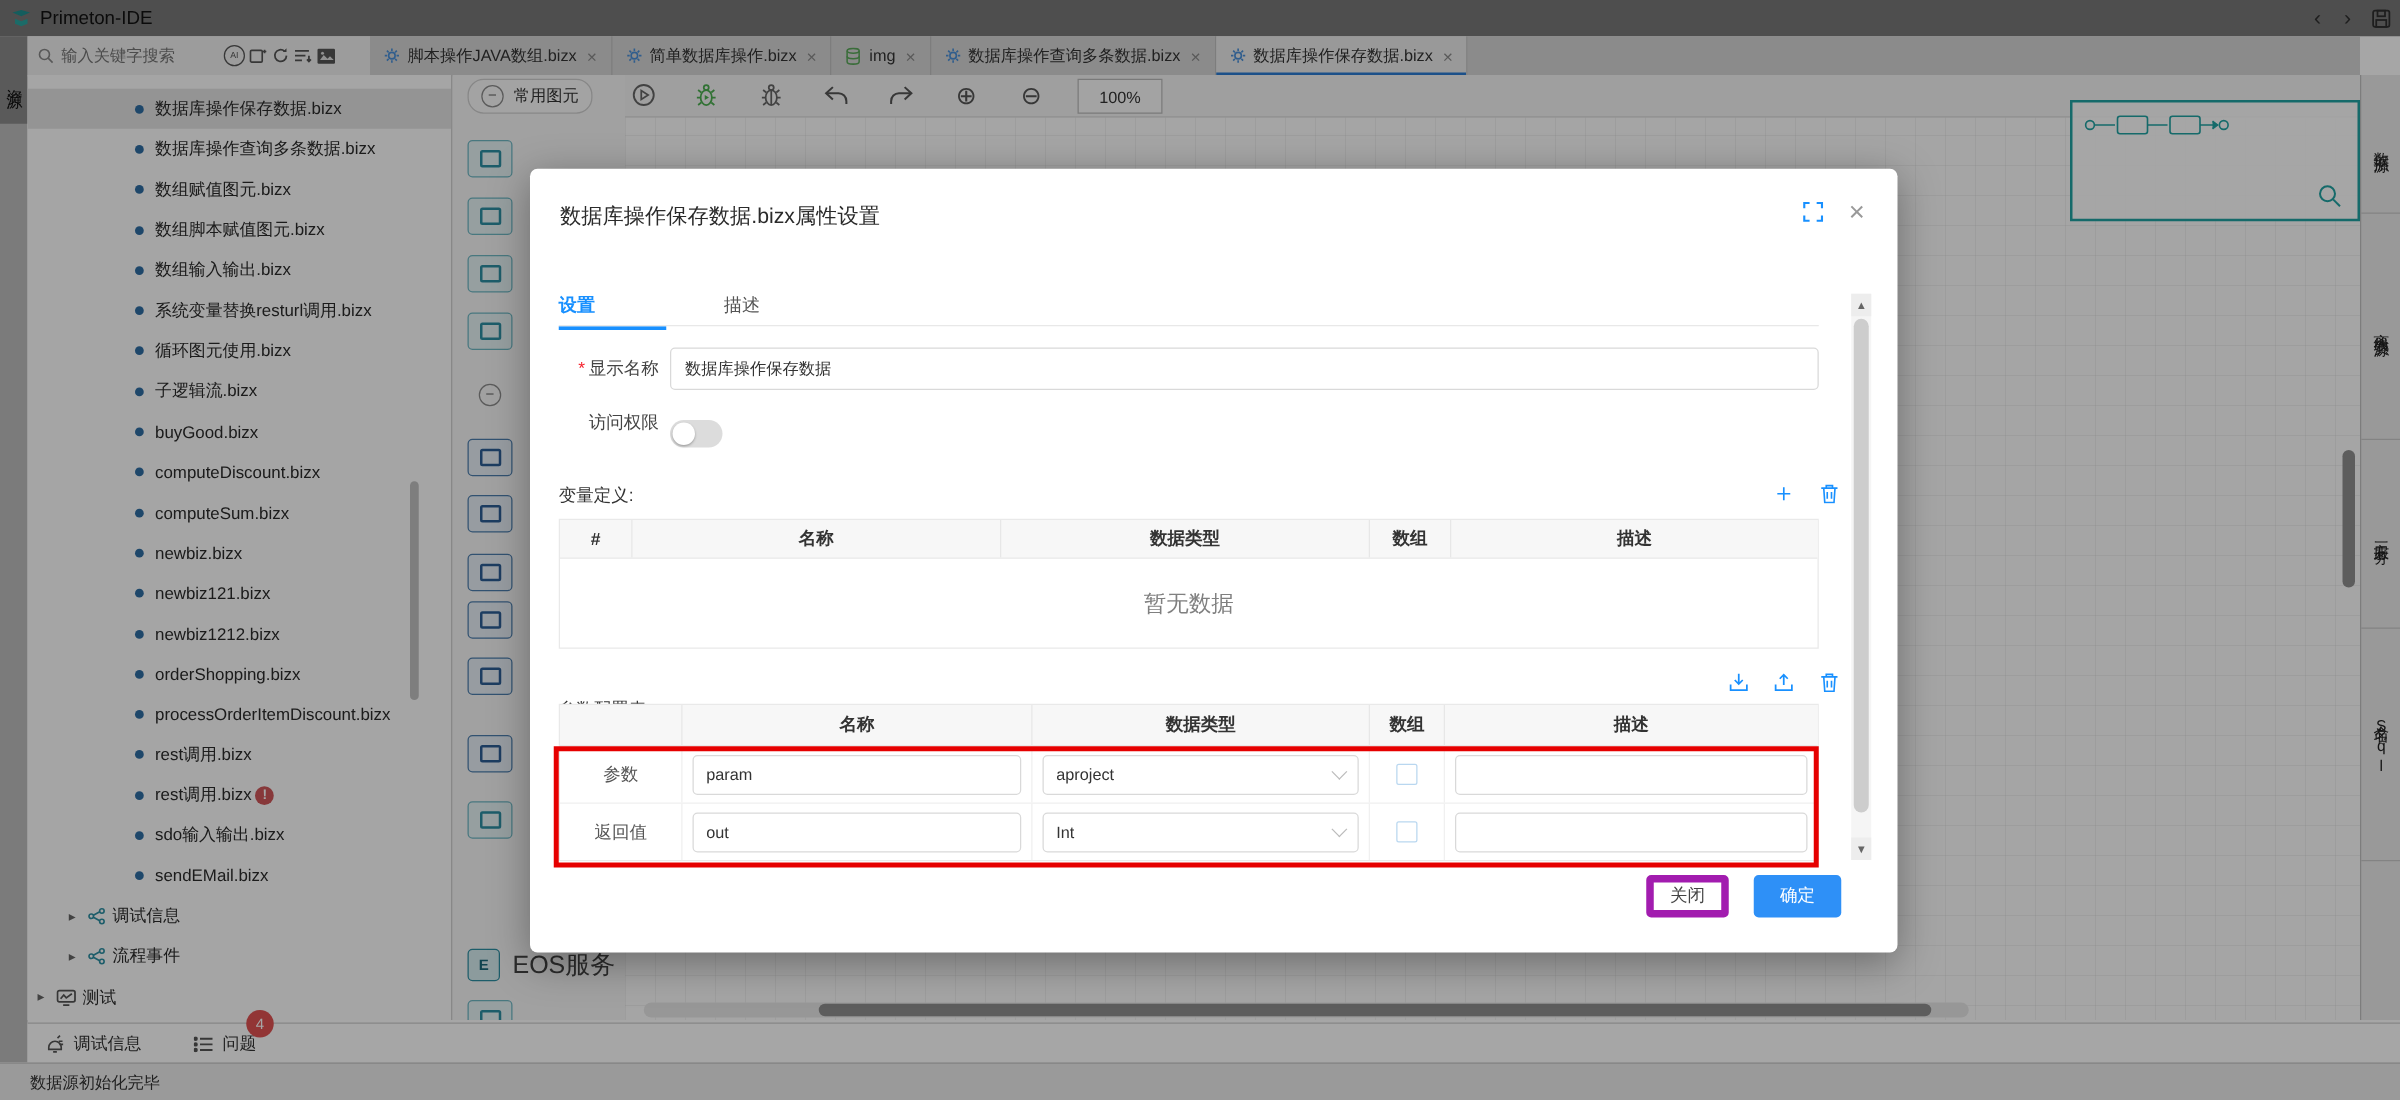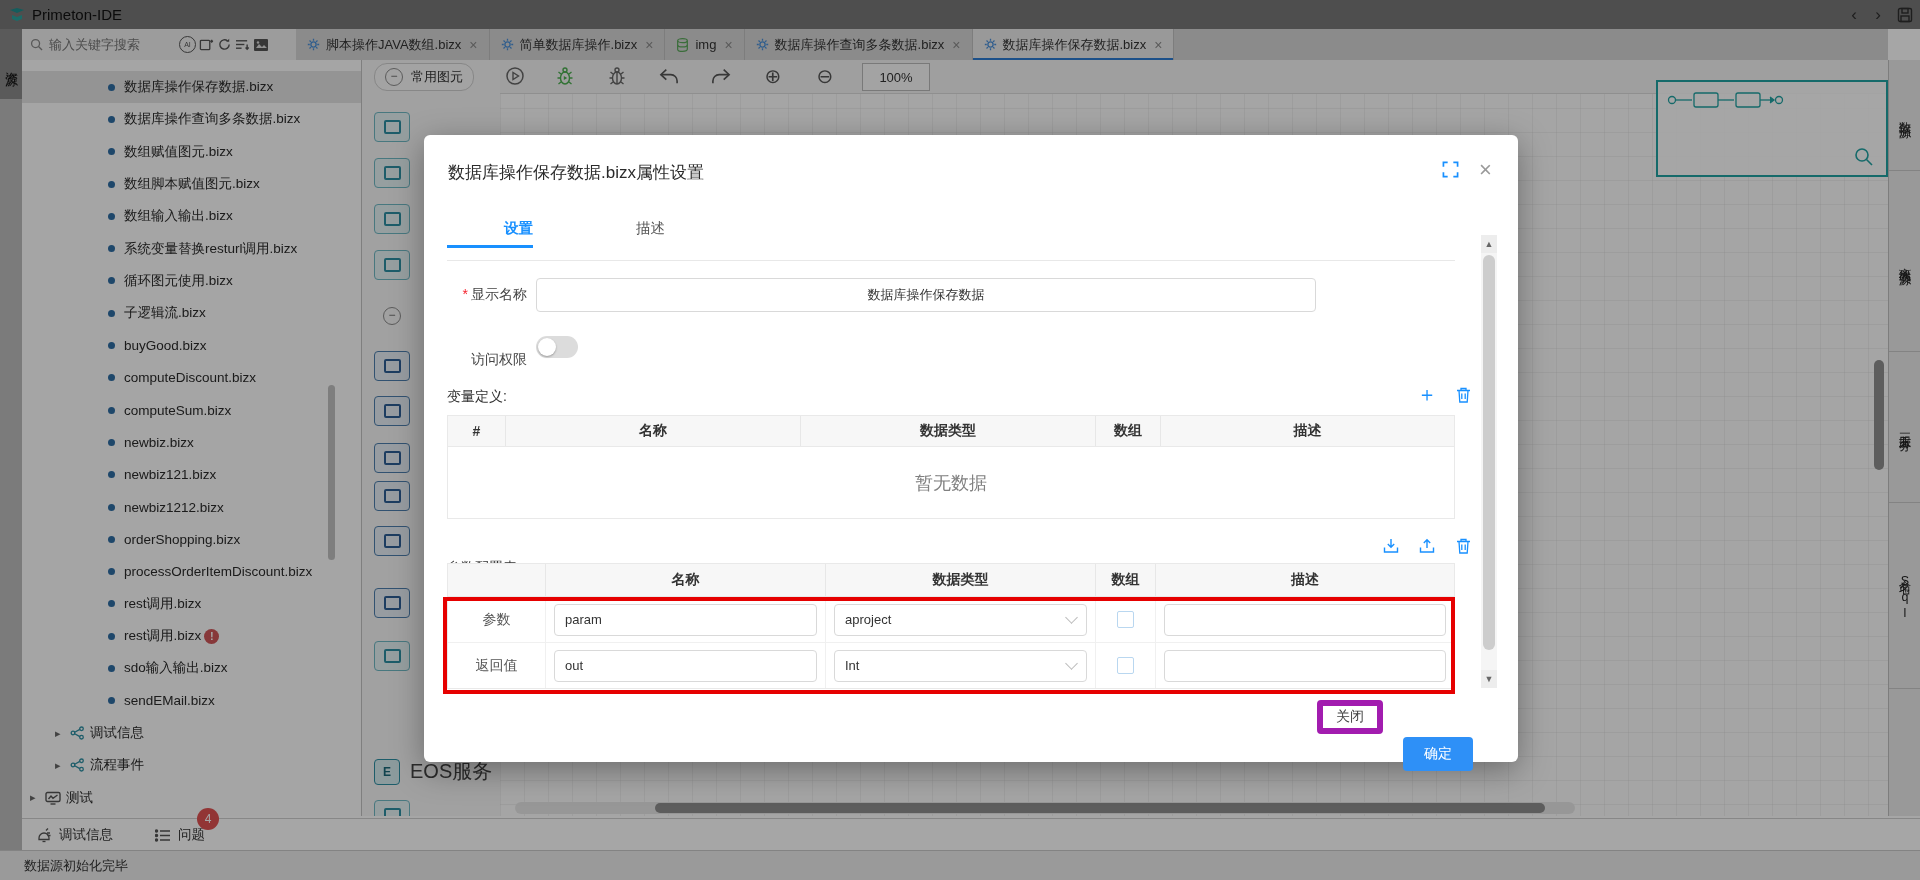--- a/index.html
+++ b/index.html
@@ -95,21 +95,21 @@
     color:#fff;font-size:12px;display:flex;align-items:center;justify-content:center;}
   .statusbar{left:0;top:850px;width:1920px;height:30px;background:#ededed;border-top:1px solid #c9c9c9;
     font-size:13px;color:#333;line-height:30px;padding-left:24px;box-sizing:border-box;}
 
   
   .overlay{left:0;top:0;width:1920px;height:880px;background:rgba(0,0,0,.35);z-index:10;}
   .modal{left:424px;top:135px;width:1094px;height:627px;background:#fff;border-radius:6px;z-index:20;
     box-shadow:0 8px 32px rgba(0,0,0,.35);}
   .dlg-title{position:absolute;left:24px;top:26px;font-size:17px;color:#2b2b2b;}
   .dlg-close{position:absolute;left:1055px;top:22px;font-size:22px;color:#999;}
-  .dlg-tab{position:absolute;top:76px;height:34px;font-size:14.5px;display:flex;align-items:center;justify-content:flex-end;}
+  .dlg-tab{position:absolute;top:92px;height:34px;font-size:14.5px;display:flex;align-items:center;justify-content:flex-start;}
   .dlg-tab.on{color:#1890ff;border-bottom:3px solid #1890ff;font-weight:bold;}
   .dlg-tab.off{color:#555;}
   .dlg-tabline{position:absolute;left:23px;top:125px;width:1008px;height:1px;background:#e8e8e8;}
   .flabel{position:absolute;font-size:14px;color:#444;text-align:right;}
   .req{color:#f5222d;margin-right:3px;}
   .tinput{position:absolute;border:1px solid #d9d9d9;border-radius:4px;font-size:13px;color:#333;
     padding:0 11px;box-sizing:border-box;font-family:inherit;outline:none;background:#fff;}
   .toggle{position:absolute;width:42px;height:22px;border-radius:11px;background:#dcdcdc;}
   .knob{position:absolute;left:2px;top:2px;width:18px;height:18px;border-radius:50%;background:#fff;
     box-shadow:0 1px 2px rgba(0,0,0,.3);}
@@ -128,21 +128,21 @@
   .cellin{width:calc(100% - 16px);height:32px;border:1px solid #d9d9d9;border-radius:4px;font-size:13px;
     color:#333;padding:0 10px;box-sizing:border-box;font-family:inherit;outline:none;}
   .sel-box{width:calc(100% - 16px);height:32px;border:1px solid #d9d9d9;border-radius:4px;display:flex;
     align-items:center;padding:0 10px;box-sizing:border-box;font-size:13px;color:#333;justify-content:space-between;}
   .chev{width:8px;height:8px;border-right:1.5px solid #bbb;border-bottom:1.5px solid #bbb;
     transform:rotate(45deg);margin-top:-4px;}
   .cb{width:15px;height:15px;border:1px solid #b9d7f0;border-radius:2px;background:#fff;}
   .dlg-btn{position:absolute;top:565px;height:34px;border-radius:4px;font-size:14px;display:flex;
     align-items:center;justify-content:center;box-sizing:border-box;}
   .btn-close{left:893px;width:66px;border:6px solid #a21caf;background:#fff;color:#444;}
-  .btn-ok{left:979px;width:70px;border:none;background:#2e90f7;color:#fff;margin-top:37px;}
+  .btn-ok{left:979px;width:70px;border:none;background:#2e90f7;color:#fff;}
   .mscroll{position:absolute;left:1057px;top:100px;width:16px;height:453px;background:#f5f5f5;}
   .msar{position:absolute;left:0;width:16px;height:18px;background:#ededed;color:#666;font-size:9px;
     display:flex;align-items:center;justify-content:center;}
   .msthumb{position:absolute;left:2px;top:20px;width:12px;height:395px;background:#cdcdcd;border-radius:6px;}
   .redrect{left:443px;top:597px;width:1012px;height:97px;border:4px solid #e60000;z-index:30;box-sizing:border-box;}
 </style>
 </head>
 <body>
 
 <div id="app">
@@ -586,23 +586,23 @@
 
     <div class="dlg-tab on" style="left:23px;width:86px">
         <span>设置</span>
       </div>
     <div class="dlg-tab off" style="left:155px;width:86px">
         <span>描述</span>
       </div>
     <div class="dlg-tabline"></div>
 
     <div class="flabel" style="left:0;top:151px;width:103px"><span class="req">*</span><span>显示名称</span></div>
-    <input class="tinput" style="left: 112px; top: 143px; width: 780px; height: 34px; text-align: center;" value="数据库操作保存数据">
-
-    <div class="flabel" style="left:0;top:216px;width:103px">访问权限</div>
+    <input class="tinput" style="left: 112px; top: 143px; width: 919px; height: 34px;" value="数据库操作保存数据">
+
+    <div class="flabel" style="left:0;top:194px;width:103px">访问权限</div>
     <div class="toggle" style="left:112px;top:201px">
         <div class="knob"></div>
       </div>
 
     <div class="seclabel" style="left:23px;top:253px">变量定义:</div>
     <span class="blueic" style="left:994px;top:250px;font-size:20px">＋</span>
     <span class="blueic" style="left:1030px;top:251px">
       <svg width="15" height="16" viewBox="0 0 15 16">
           <g stroke="#1890ff" stroke-width="1.3" fill="none">
             <path d="M1 3.5h13M5 3.5V1.5h5v2M3 3.5 3.8 15h7.4L12 3.5M5.8 6.5v5.5M9.2 6.5v5.5"></path>

